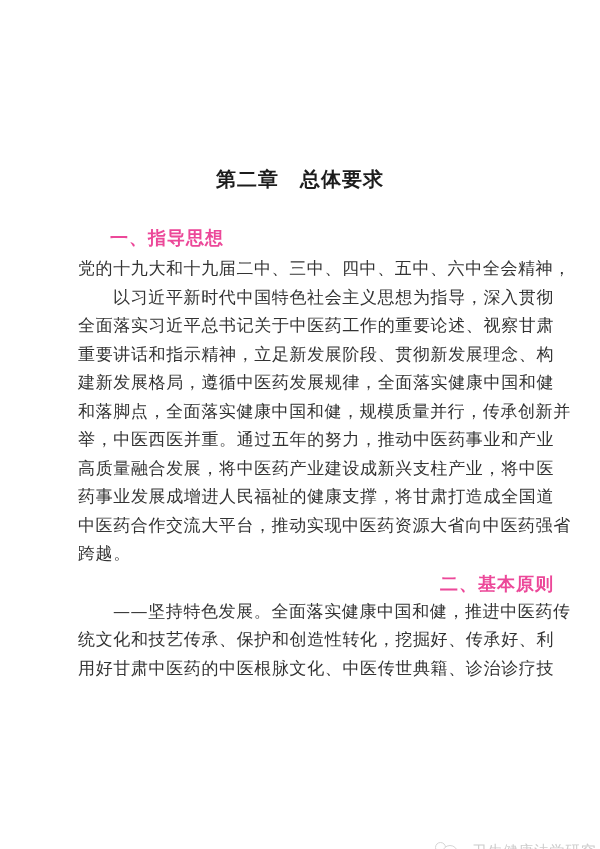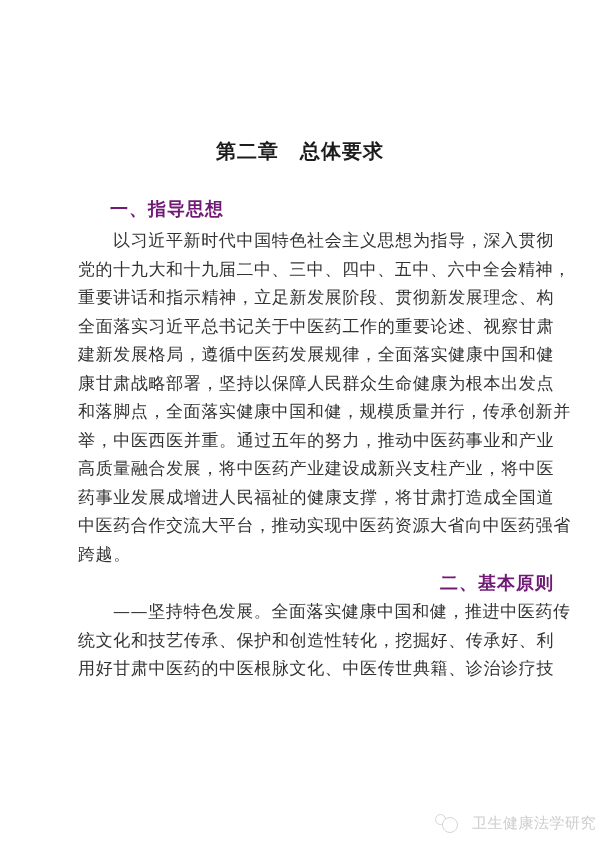--- a/index.html
+++ b/index.html
@@ -6,43 +6,44 @@
   body {
     width: 600px; height: 849px;
     background: #ffffff;
     font-family: "DejaVu Serif", serif;
     overflow: hidden;
   }
   .page {
     position: relative;
     width: 600px; height: 686px;
     background: #ffffff;
+    margin-top: 28px;
   }
   .chapter-title {
     margin: 0;
     padding-top: 139px;
     text-align: center;
     font-family: "DejaVu Sans", sans-serif;
     font-weight: bold;
     font-size: 20px;
     line-height: 24px;
     color: #1c1c1c;
     letter-spacing: 1px;
   }
   .body-block {
     margin-left: 78px;
     width: 476px;
   }
   .section-heading {
     margin: 0 0 0 32px;
-    font-family: Liberation Mono, monospace;
+    font-family: Liberation Sans, sans-serif;
     font-weight: bold;
     font-size: 18px;
     line-height: 24px;
-    color: #701a75;
+    color: #ec4899;
     letter-spacing: 1px;
   }
   .section-heading.first { margin-top: 35px; }
   .section-heading.second { margin-top: 4px; text-align: right; }
   .para { margin: 0; }
   .para.p1 { margin-top: 4px; }
   .para.p2 { margin-top: 1px; }
   .line {
     font-size: 17px;
     line-height: 28.5px;
@@ -95,26 +96,25 @@
 
 <div class="page">
 
   <h1 class="chapter-title">第二章　总体要求</h1>
 
   <div class="body-block">
 
     <h2 class="section-heading first">一、指导思想</h2>
 
     <div class="para p1">
+      <div class="line">党的十九大和十九届二中、三中、四中、五中、六中全会精神，</div>
       <div class="line indent">以习近平新时代中国特色社会主义思想为指导，深入贯彻</div>
-      <div class="line">党的十九大和十九届二中、三中、四中、五中、六中全会精神，</div>
+      <div class="line">全面落实习近平总书记关于中医药工作的重要论述、视察甘肃</div>
       <div class="line">重要讲话和指示精神，立足新发展阶段、贯彻新发展理念、构</div>
-      <div class="line">全面落实习近平总书记关于中医药工作的重要论述、视察甘肃</div>
       <div class="line">建新发展格局，遵循中医药发展规律，全面落实健康中国和健</div>
-      <div class="line">康甘肃战略部署，坚持以保障人民群众生命健康为根本出发点</div>
       <div class="line">和落脚点，全面落实健康中国和健，规模质量并行，传承创新并</div>
       <div class="line">举，中医西医并重。通过五年的努力，推动中医药事业和产业</div>
       <div class="line">高质量融合发展，将中医药产业建设成新兴支柱产业，将中医</div>
       <div class="line">药事业发展成增进人民福祉的健康支撑，将甘肃打造成全国道</div>
       <div class="line">中医药合作交流大平台，推动实现中医药资源大省向中医药强省</div>
       <div class="line short">跨越。</div>
     </div>
 
     <h2 class="section-heading second">二、基本原则</h2>
 

